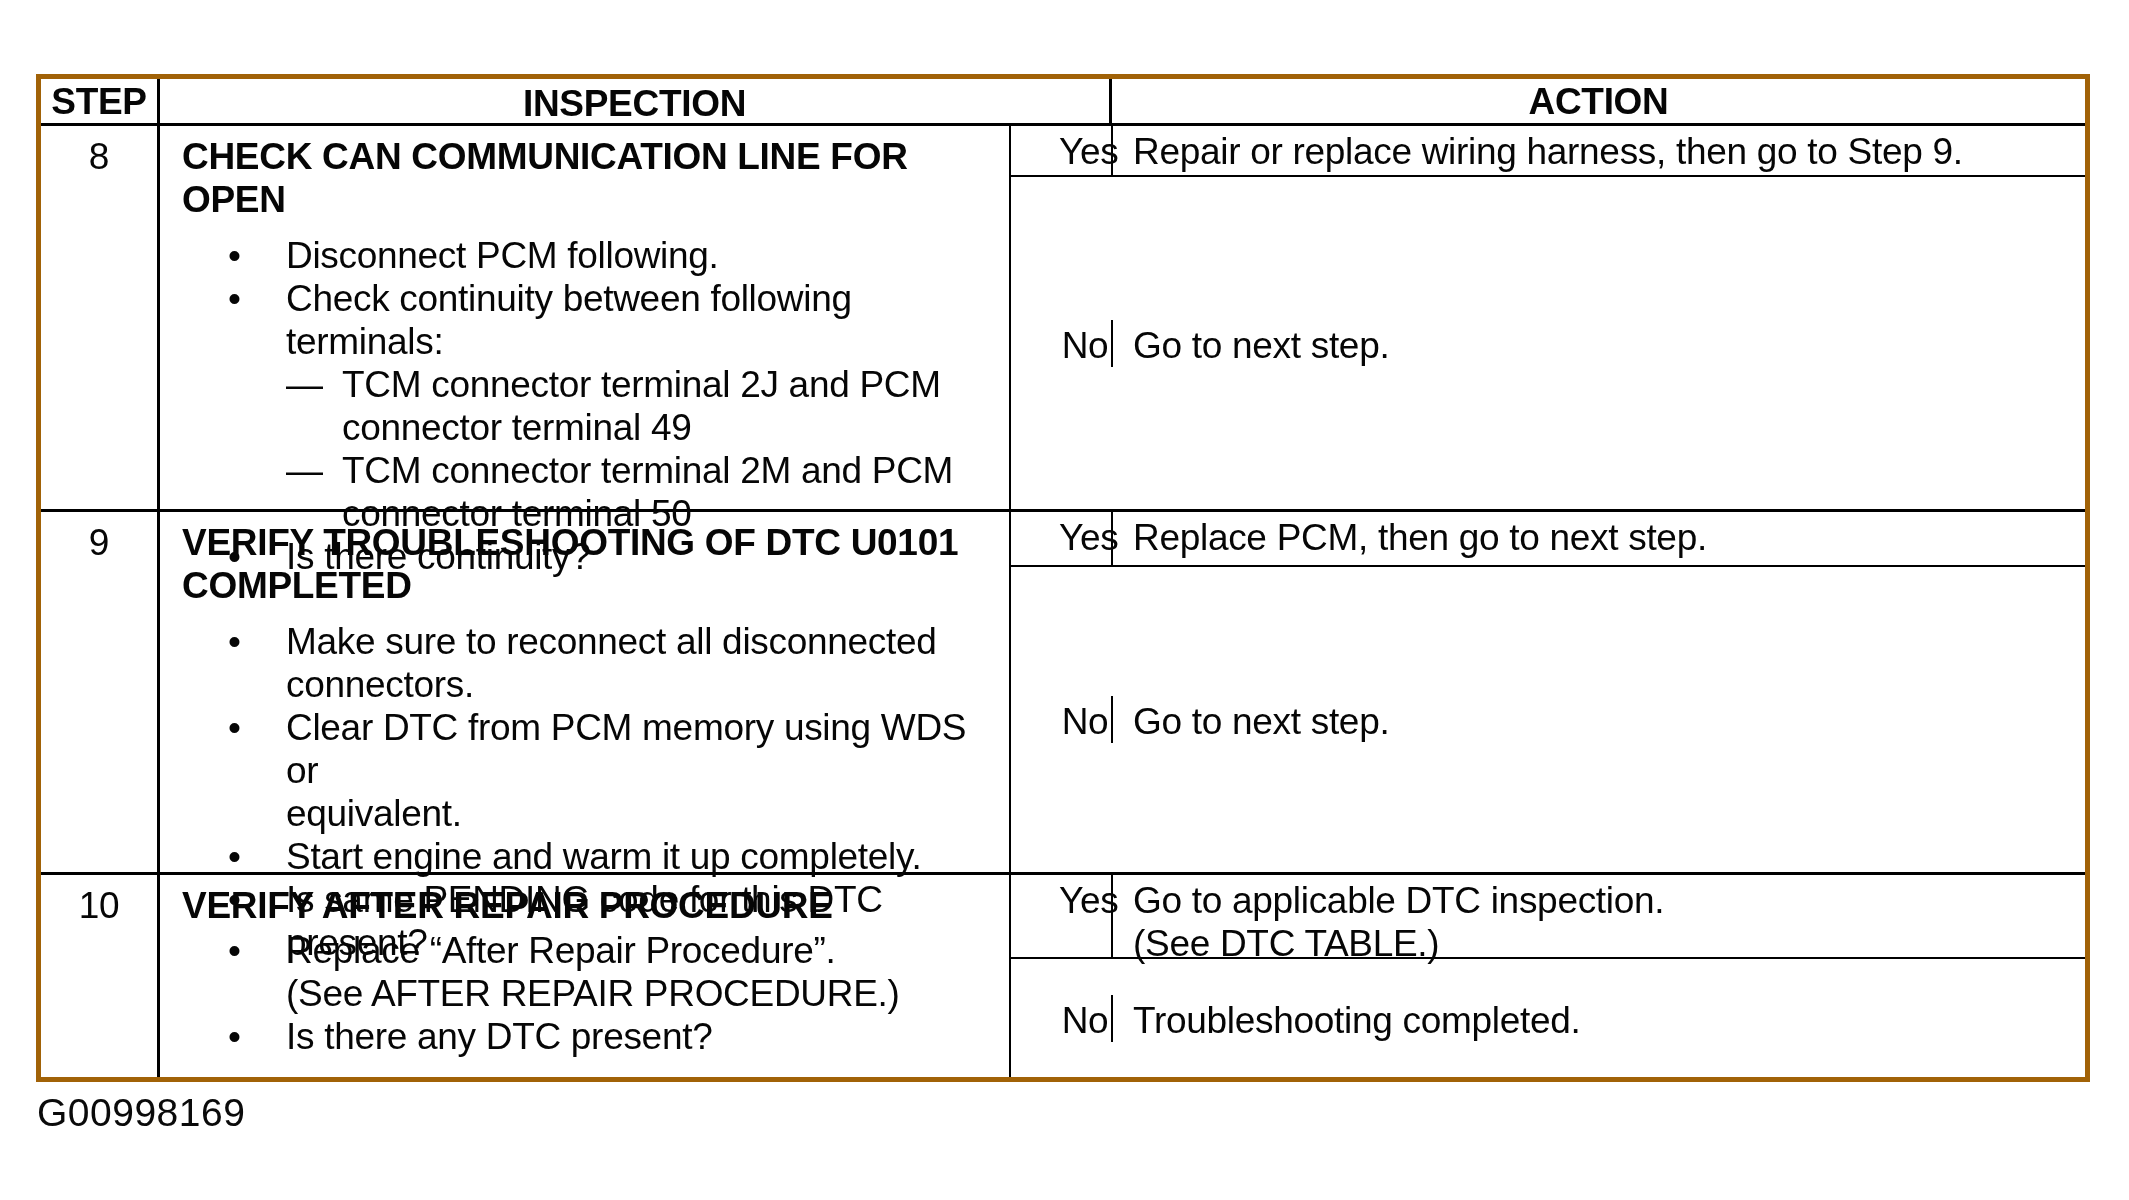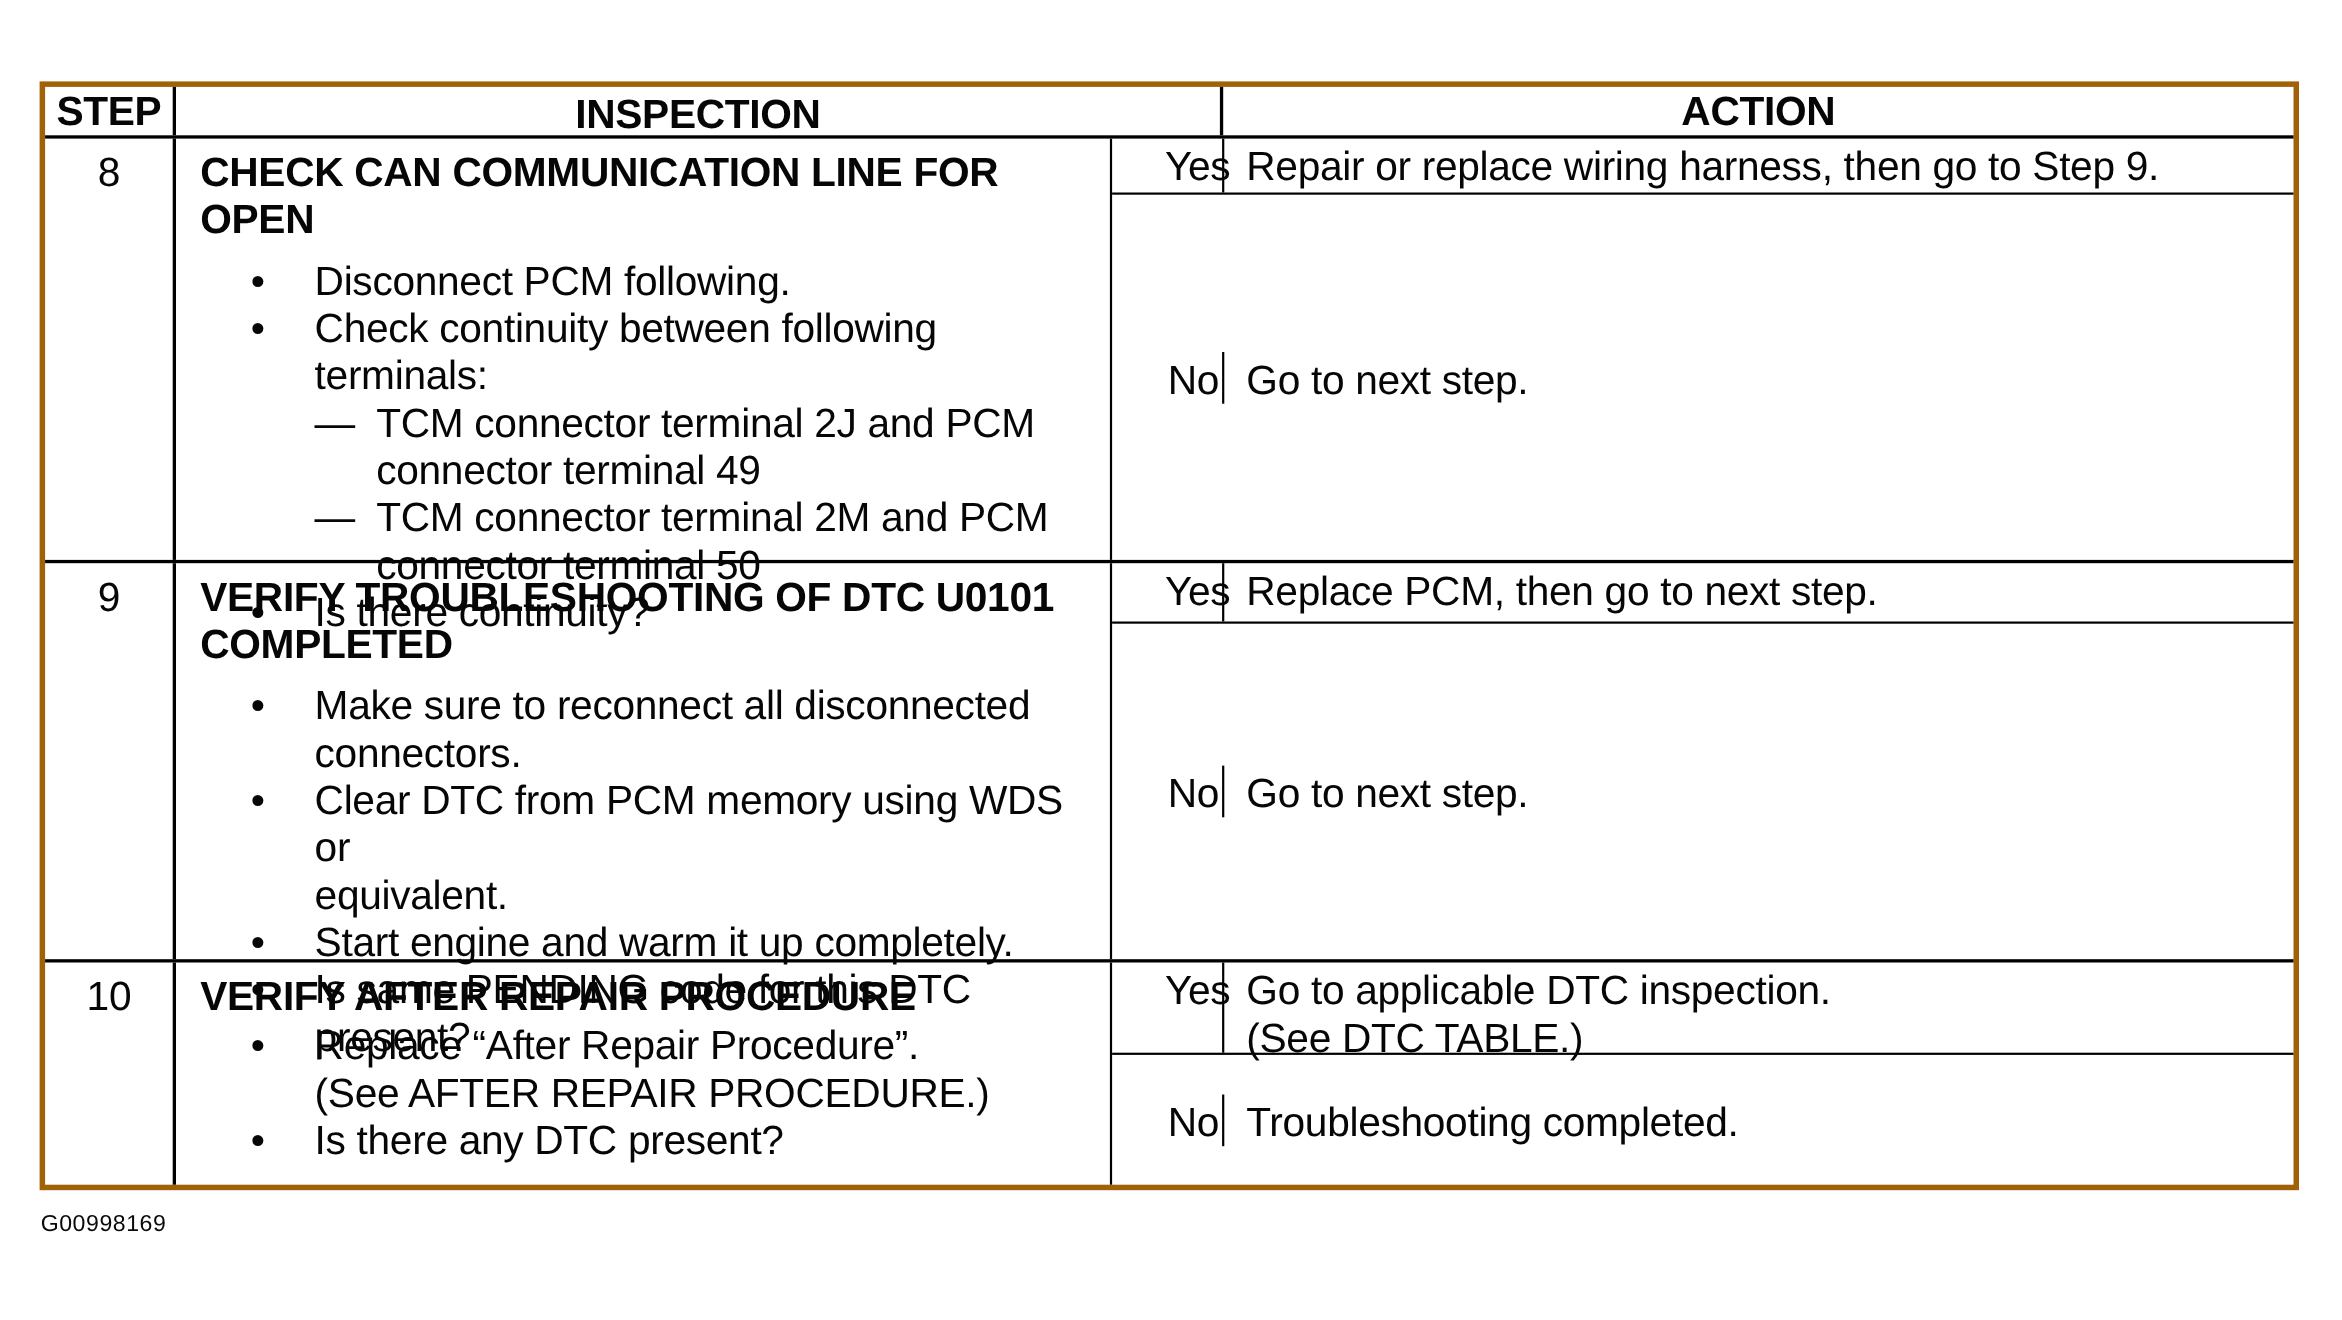--- a/index.html
+++ b/index.html
@@ -47,21 +47,21 @@
   
   .arow{display:flex;border-bottom:2px solid #000;flex:none;}
   .arow.last{flex:1;border-bottom:none;align-items:center;}
   .h51{height:51px;}
   .h55{height:55px;}
   .h84{height:84px;}
   .a-ans{width:102px;border-right:2px solid #000;text-align:center;padding-top:4px;padding-left:48px;}
   .a-text{flex:1;padding:4px 12px 0 20px;white-space:pre-line;}
 
   #figcode{
-    position:absolute;left:37px;top:1096px;font-size:21px;line-height:34px;
+    position:absolute;left:37px;top:1096px;font-size:39px;line-height:34px;
     letter-spacing:0.5px;color:#0a0a0a;
   }
 </style>
 </head>
 <body>
 
 <div id="tbl">
 
   <div class="hrow">
     <div class="h-step">STEP</div>

